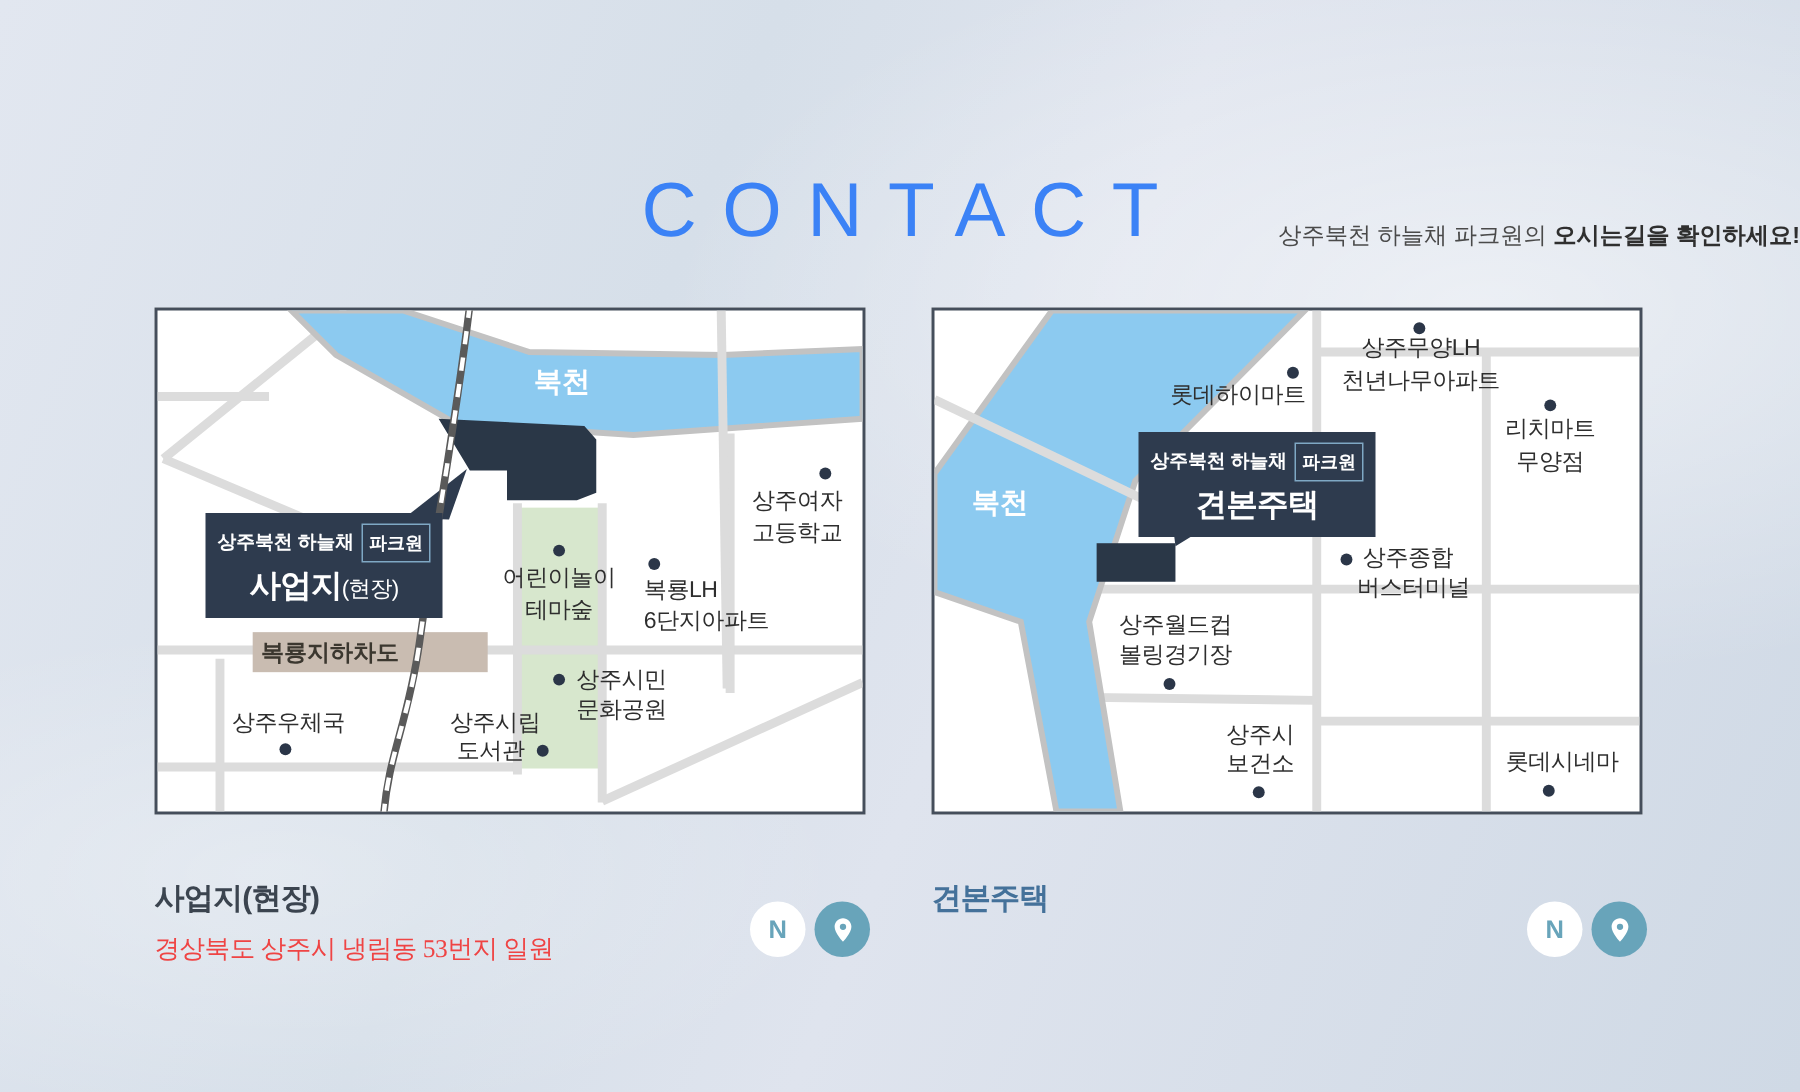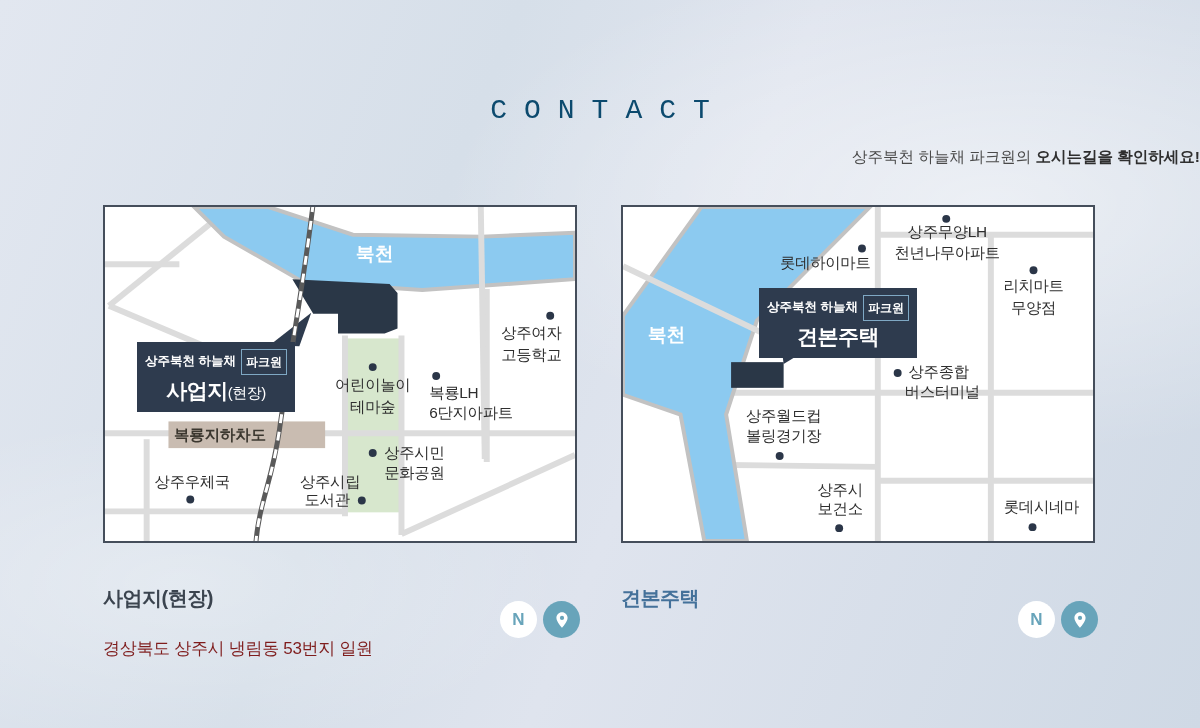--- a/index.html
+++ b/index.html
@@ -7,22 +7,22 @@
     width:1200px; height:728px; overflow:hidden; position:relative;
     font-family:"Liberation Sans","DejaVu Sans",sans-serif;
     background:
       radial-gradient(900px 420px at 82% 28%, rgba(255,255,255,0.50), rgba(255,255,255,0) 60%),
       radial-gradient(700px 300px at 15% 80%, rgba(255,255,255,0.30), rgba(255,255,255,0) 55%),
       linear-gradient(112deg,#e2e7f0 0%,#d6dfe9 35%,#dfe4ee 55%,#cfd9e5 100%);
   }
   .page-title {
     position:absolute; top:76px; left:0; width:100%;
     text-align:center; text-indent:17px;
-    font-family:Liberation Mono, monospace;
-    font-size:28px; font-weight:400; letter-spacing:17px; color:#0c4a6e;
+    font-family:Liberation Sans, sans-serif;
+    font-size:51px; font-weight:400; letter-spacing:17px; color:#3b82f6;
   }
   .page-subtitle {
     position:absolute; top:147px; left:0; width:100%;
     text-align:right; font-size:15.5px; color:#4a4a4a;
   }
   .page-subtitle b { color:#2f2f2f; font-weight:700; }
 
   .map {
     position:absolute; top:205px; width:474px; height:338px;
     background:#ffffff; box-sizing:border-box; border:2px solid #454e5b;
@@ -45,21 +45,21 @@
   .callout .row2 { font-size:21px; font-weight:700; margin-top:3px; white-space:nowrap; letter-spacing:-0.5px; }
   .callout .suffix { font-weight:400; font-size:15px; }
   .callout-site  { left:32px;  top:135px; }
   .callout-model { left:136px; top:81px; }
 
   .caption { position:absolute; top:585px; width:474px; }
   .caption-site  { left:103px; }
   .caption-model { left:621px; }
   .cap-heading { margin:0; font-size:20px; font-weight:600; color:#3b444f; letter-spacing:-0.5px; }
   .caption-model .cap-heading { color:#44719a; }
-  .cap-address { margin-top:25px; font-size:17px; font-weight:500; color:#7f1d1d; letter-spacing:-0.3px; }
+  .cap-address { margin-top:9px; font-size:17px; font-weight:500; color:#ef4444; letter-spacing:-0.3px;font-family:Liberation Serif, serif; }
   .cap-buttons { position:absolute; right:-3px; top:16px; display:flex; gap:6px; }
   .btn-circle { width:37px; height:37px; border-radius:50%; display:flex; align-items:center; justify-content:center; cursor:pointer; }
   .btn-naver { background:#ffffff; color:#68a4ba; font-weight:800; font-size:17px; }
   .btn-pin   { background:#68a4ba; }
 </style>
 </head>
 <body>
 
 <h1 class="page-title">CONTACT</h1>
 <div class="page-subtitle">

